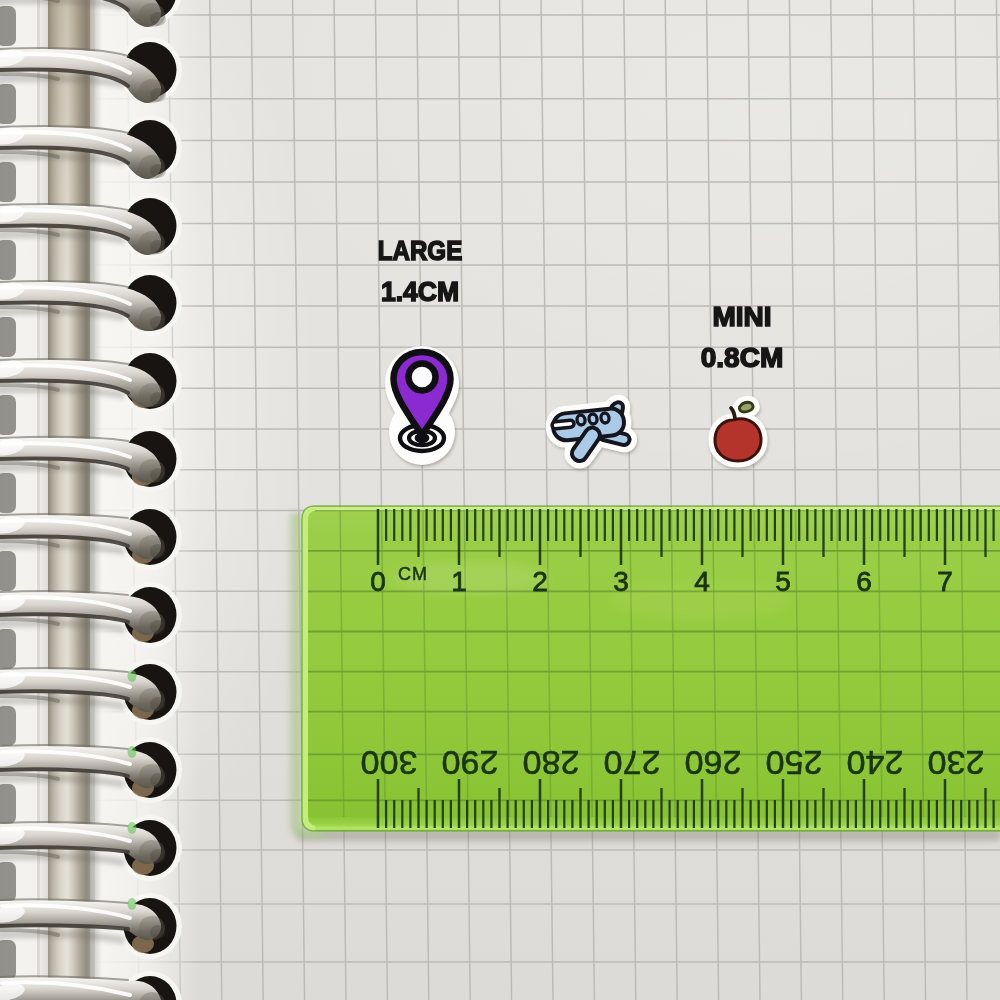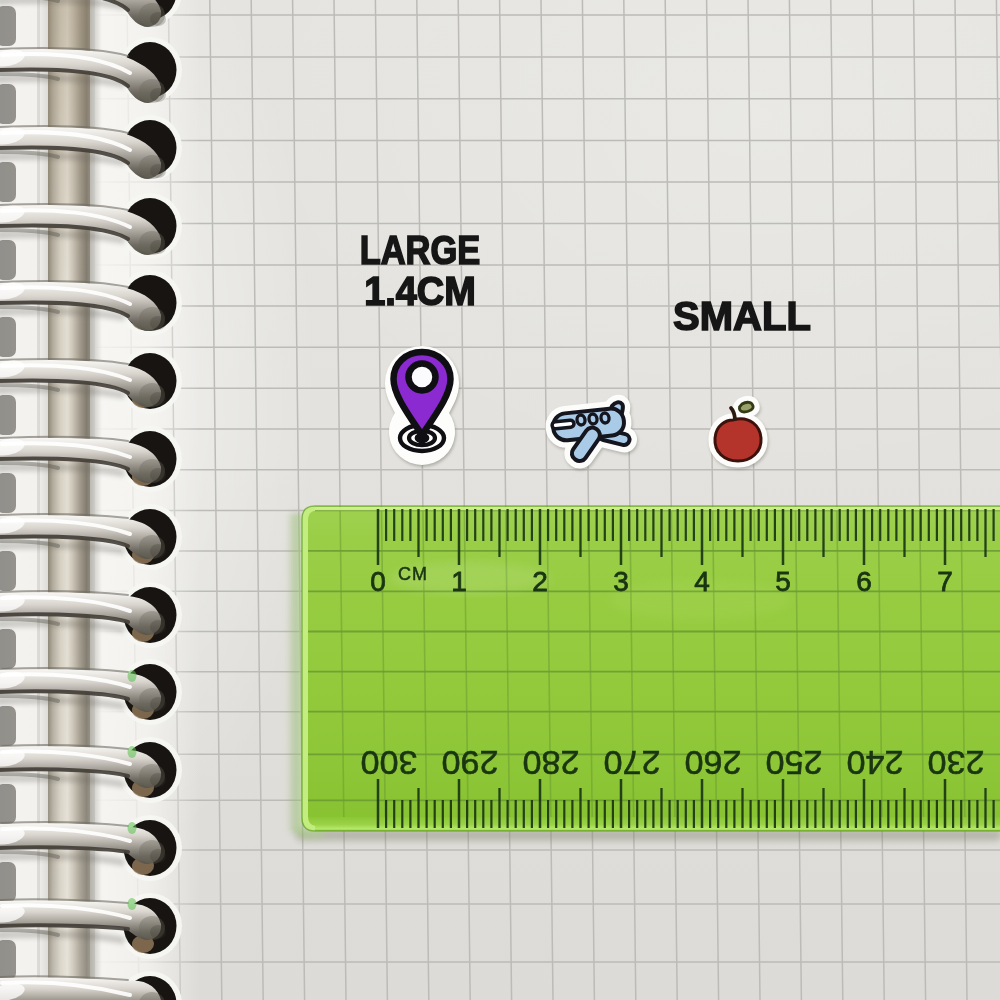--- a/index.html
+++ b/index.html
@@ -1,19 +1,19 @@
 <!DOCTYPE html>
 <html><head><meta charset="utf-8">
 <style>
   html,body{margin:0;padding:0}
   #scene{position:relative;width:1000px;height:1000px;overflow:hidden;
          font-family:"Liberation Sans",sans-serif;background:#e6e5e1;filter:blur(0.35px)}
   .abs{position:absolute}
   .lbl{position:absolute;font-weight:700;color:#161616;-webkit-text-stroke:1.6px #161616;
-       font-size:40px;line-height:41px;text-align:center;white-space:nowrap;
+       font-size:28px;line-height:41px;text-align:center;white-space:nowrap;
        transform:translateX(-50%)}
   .lbl div{transform-origin:50% 50%}
 </style></head><body>
 <div id="scene">
 
 <div class="abs" style="left:0;top:0;width:1000px;height:1000px;
   background:
     radial-gradient(240px 640px at 145px 390px, rgba(255,255,255,.42), rgba(255,255,255,0) 72%),
     radial-gradient(700px 500px at 760px 120px, rgba(255,255,255,.18), rgba(255,255,255,0) 75%),
     linear-gradient(180deg, #e5e4e0 0%, #e3e2de 45%, #dfdeda 72%, #dcdbd7 100%);"></div>
@@ -283,21 +283,22 @@
 <ellipse cx="132" cy="904" rx="4.5" ry="6" fill="#58c04b" opacity="0.55"></ellipse>
 </svg>
 
 <div class="lbl" style="left:420px;top:230px">
       <div style="transform:scaleX(.862)">LARGE</div>
       <div style="transform:scaleX(.948)">1.4CM</div>
     </div>
 
 
 <div class="lbl" style="left:742px;top:296px">
-      <div>SMALL</div>
+      <div>MINI</div>
+      <div>0.8CM</div>
     </div>
 
 <svg class="abs" style="left:370px;top:330px" width="110" height="150" viewBox="370 330 110 150">
   <g filter="drop-shadow(1px 2px 1.5px rgba(80,80,70,.35))">
     <path d="M422 346 a37 37 0 0 1 37 37 c0 13 -6 22 -10 30 a33 33 0 1 1 -54 0 c-4 -8 -10 -17 -10 -30 a37 37 0 0 1 37 -37 Z" fill="#fdfdfc"></path>
   </g>
 
   <g fill="none" stroke="#0f0f13">
     <ellipse cx="422" cy="438" rx="22" ry="13" stroke-width="4.4"></ellipse>
     <ellipse cx="422" cy="438" rx="13" ry="7.2" stroke-width="4.2"></ellipse>

